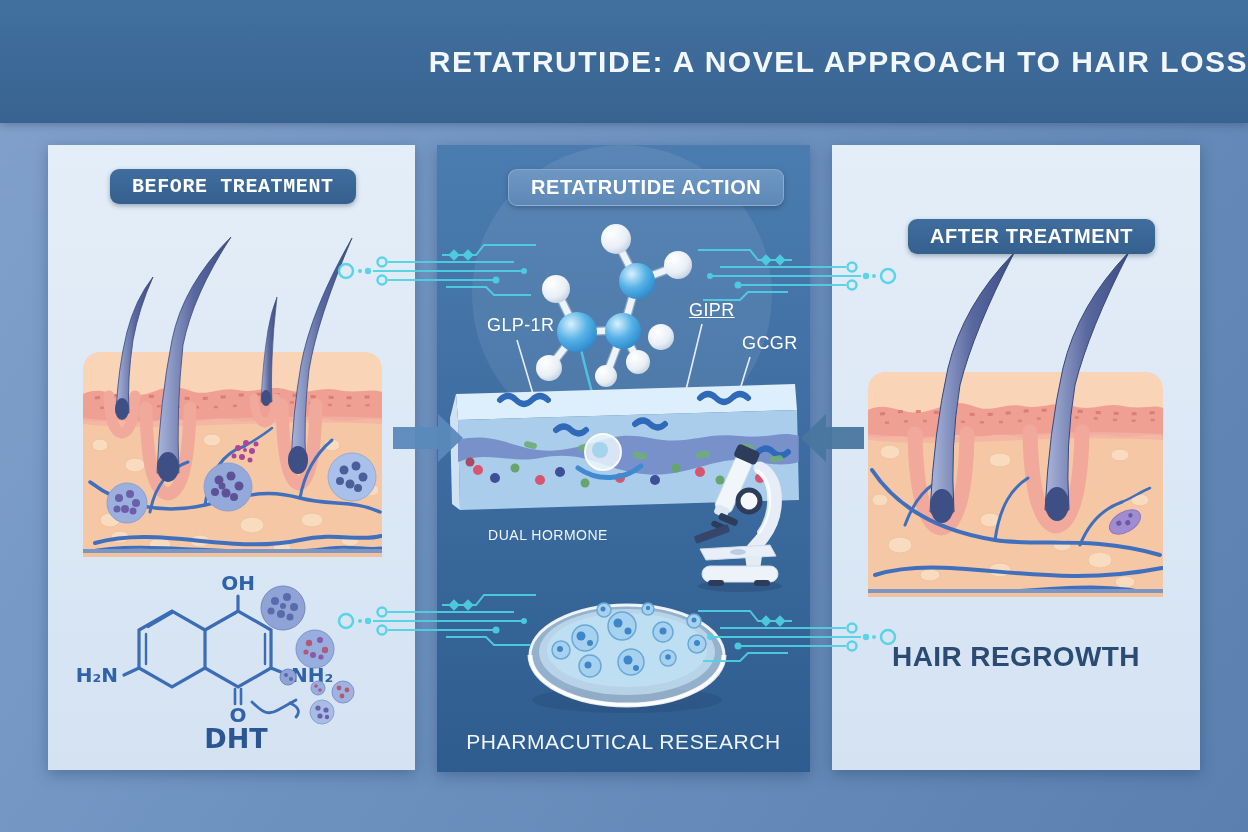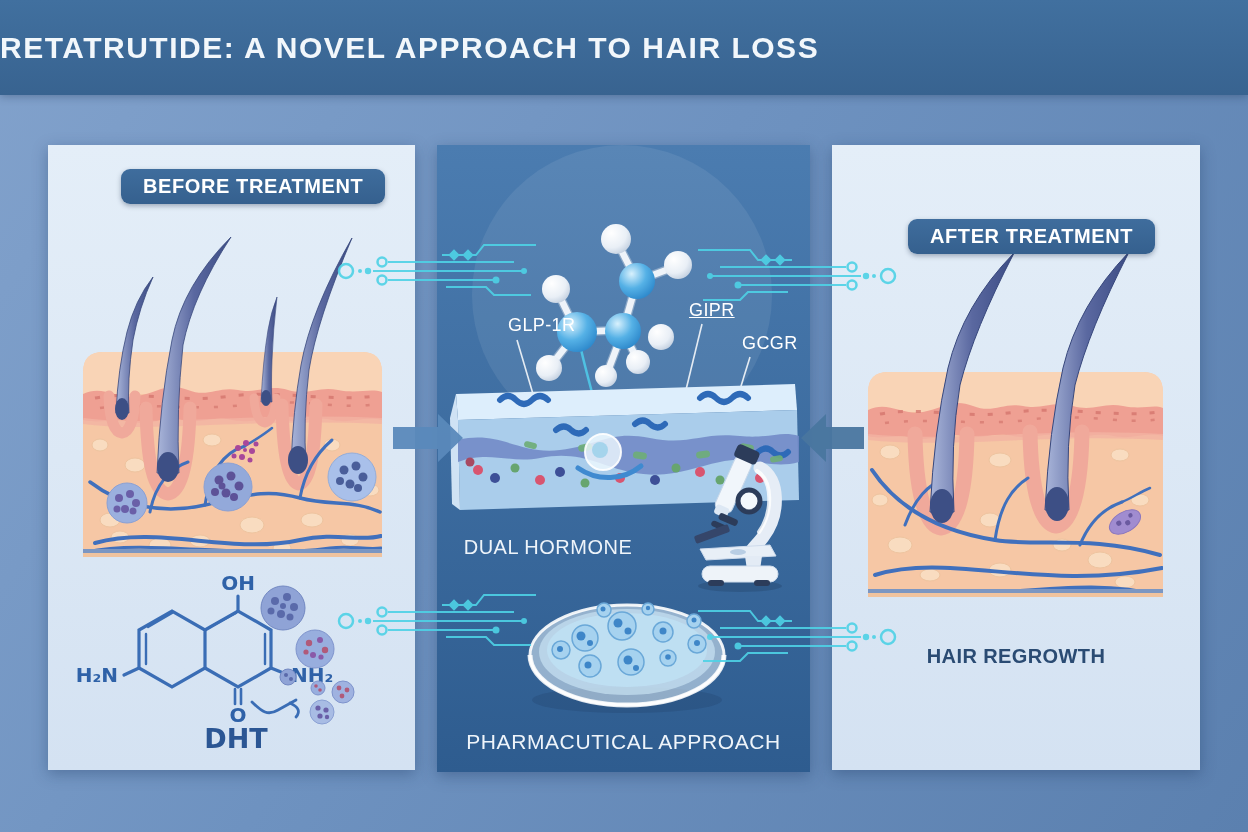--- a/index.html
+++ b/index.html
@@ -2,52 +2,52 @@
 <html><head>
 <meta charset="utf-8">
 <style>
   html,body{margin:0;padding:0;}
   .stage{
     position:relative;width:1248px;height:832px;overflow:hidden;
     font-family:"Liberation Sans", sans-serif;
     background:linear-gradient(125deg,#82a2cc 0%,#6e92c0 45%,#5b80af 100%);
   }
   .banner{
-    position:absolute;left:0;top:0;width:1248px;height:95px;
+    position:absolute;left:0;top:0;width:1248px;height:123px;
     background:linear-gradient(#41709f,#386390);
-    display:flex;align-items:center;justify-content:flex-start;
+    display:flex;align-items:center;justify-content:flex-end;
     box-shadow:0 2px 8px rgba(20,40,70,.3);
   }
   .banner .title{
     color:#f2f7fb;font-size:30px;font-weight:600;letter-spacing:1.5px;
   }
   .panel{position:absolute;top:145px;box-shadow:0 4px 14px rgba(22,50,90,.35);}
   .panel-light{background:linear-gradient(#e4eef8,#d4e2f2);}
   .panel-before{left:48px;width:367px;height:625px;}
   .panel-action{left:437px;width:373px;height:627px;background:linear-gradient(#4b7cb0,#2e5c8f);}
   .panel-after{left:832px;width:368px;height:625px;}
   .badge{
     position:absolute;color:#fff;font-size:20px;font-weight:600;letter-spacing:.6px;
     padding:6px 22px;border-radius:9px;white-space:nowrap;z-index:5;
     box-shadow:0 2px 5px rgba(20,40,70,.35);
   }
   .badge-dark{background:linear-gradient(#3f6d9d,#35608e);}
   .badge-mid{background:linear-gradient(#6e97c3,#5d88b6);border:1px solid rgba(255,255,255,.25);}
-  .badge-before{left:121px;top:169px;}
+  .badge-before{left:110px;top:169px;font-family:Liberation Mono, monospace;}
   .badge-action{left:508px;top:169px;}
   .badge-after{left:908px;top:171px;margin-top:48px;}
   .art{position:absolute;left:0;top:0;z-index:3;}
   .receptor-label{position:absolute;color:#fff;font-size:18px;font-weight:400;z-index:5;letter-spacing:.4px;}
-  .lbl-glp{left:487px;top:315px;margin-left:21px;}
+  .lbl-glp{left:487px;top:315px;}
   .lbl-gipr{left:689px;top:300px;text-decoration:underline;}
   .lbl-gcgr{left:742px;top:333px;}
   .caption{position:absolute;z-index:5;text-align:center;}
-  .cap-dual{left:437px;top:521px;width:222px;color:#eef4fa;font-size:20px;line-height:29px;letter-spacing:.5px;margin-top:12px;}
+  .cap-dual{left:437px;top:521px;width:222px;color:#eef4fa;font-size:14px;line-height:29px;letter-spacing:.5px;}
   .cap-pharm{left:437px;top:730px;width:373px;color:#eef4fa;font-size:21px;letter-spacing:.6px;}
-  .cap-after{left:832px;top:643px;width:368px;color:#2a4b73;font-size:20px;font-weight:600;line-height:27px;letter-spacing:.4px;}
+  .cap-after{left:832px;top:643px;width:368px;color:#2a4b73;font-size:28px;font-weight:600;line-height:27px;letter-spacing:.4px;}
   svg text{font-family:"DejaVu Sans", sans-serif;}
   .chem-lbl{fill:#2f62a8;font-size:20px;font-weight:600;}
   .chem-name{fill:#2b5694;font-size:27px;font-weight:700;}
   .cyn-f{fill:#4ed2e6;stroke:none;}
   .cyn-o{fill:none;stroke:#4ed2e6;stroke-width:2.5px;}
 </style>
 </head>
 <body>
 
 <div class="stage">
@@ -473,27 +473,28 @@
     <polygon points="393,427 438,427 438,414 463,438 438,462 438,449 393,449" fill="#5a89bb" opacity="0.95"></polygon>
     <polygon points="864,427 826,427 826,414 801,438 826,462 826,449 864,449" fill="#49769f" opacity="0.95"></polygon>
 
     <use href="#circ" transform="translate(346,271)"></use>
     <use href="#circ" transform="translate(888,276) scale(-1,1)"></use>
     <use href="#circ" transform="translate(346,621)"></use>
     <use href="#circ" transform="translate(888,637) scale(-1,1)"></use>
   </svg>
 
   <div class="badge badge-dark badge-before">BEFORE TREATMENT</div>
+  <div class="badge badge-mid badge-action">RETATRUTIDE ACTION</div>
   <div class="badge badge-dark badge-after">AFTER TREATMENT</div>
 
   <div class="receptor-label lbl-glp">GLP-1R</div>
   <div class="receptor-label lbl-gipr">GIPR</div>
   <div class="receptor-label lbl-gcgr">GCGR</div>
 
   <div class="caption cap-dual">
     <div>DUAL HORMONE</div>
   </div>
-  <div class="caption cap-pharm">PHARMACUTICAL APPROACH</div>
+  <div class="caption cap-pharm">PHARMACUTICAL RESEARCH</div>
   <div class="caption cap-after">
     <div>HAIR REGROWTH</div>
   </div>
 
 </div>
 
 </body></html>

